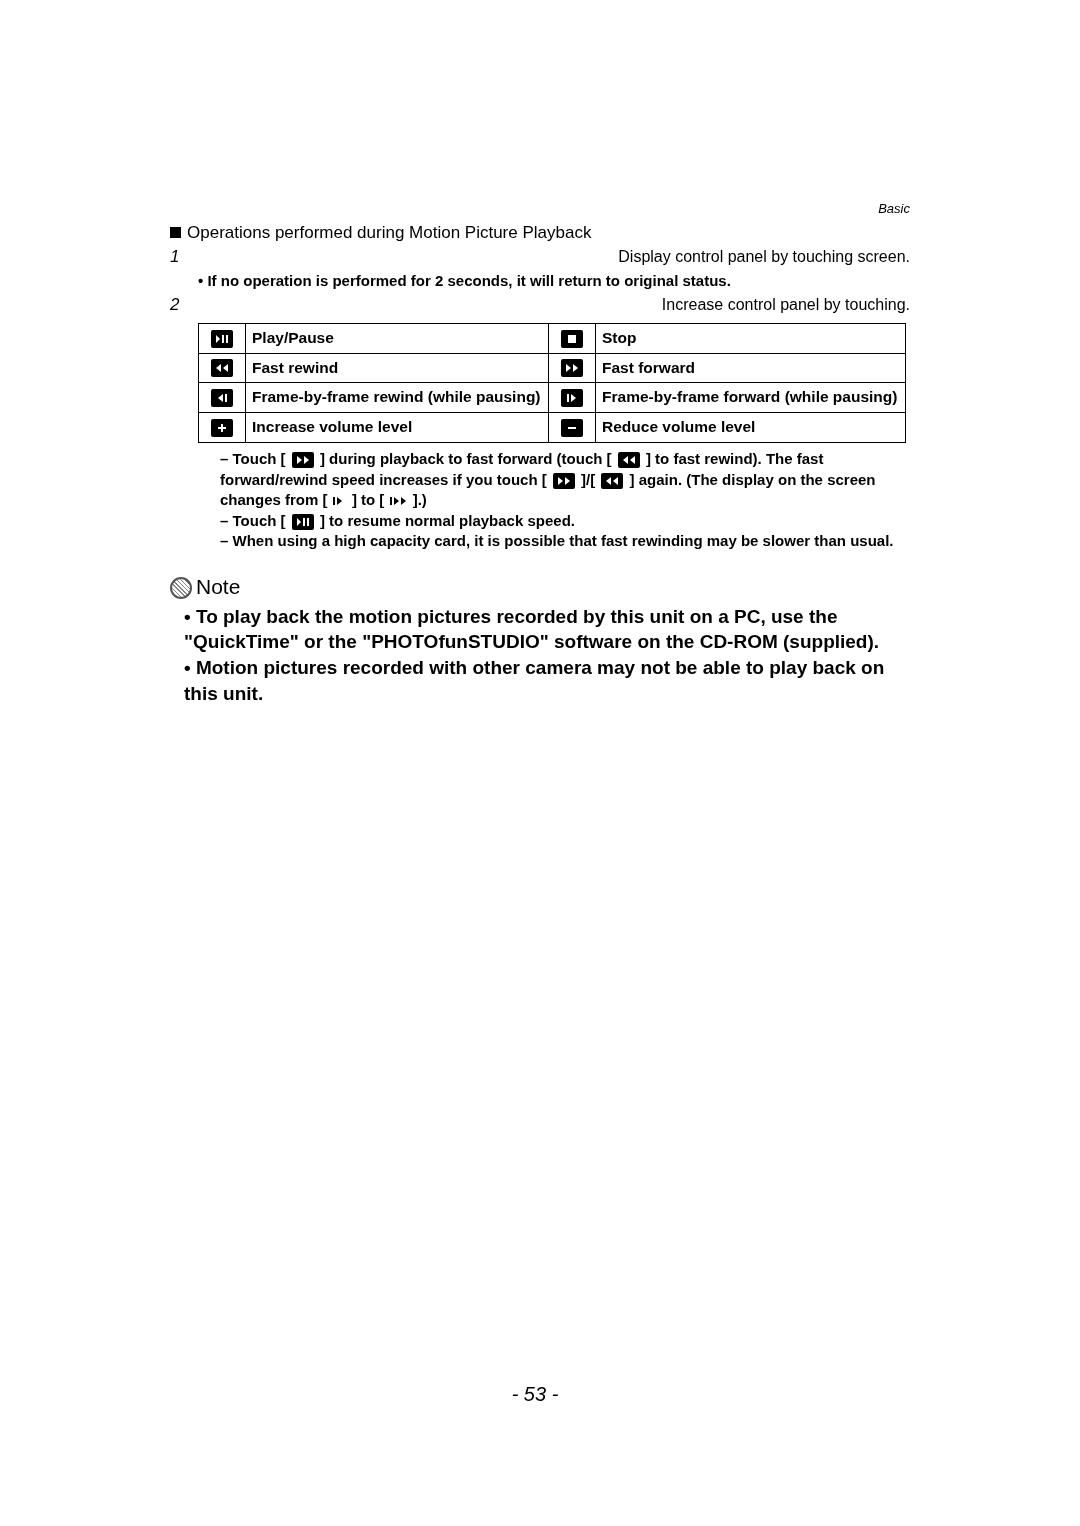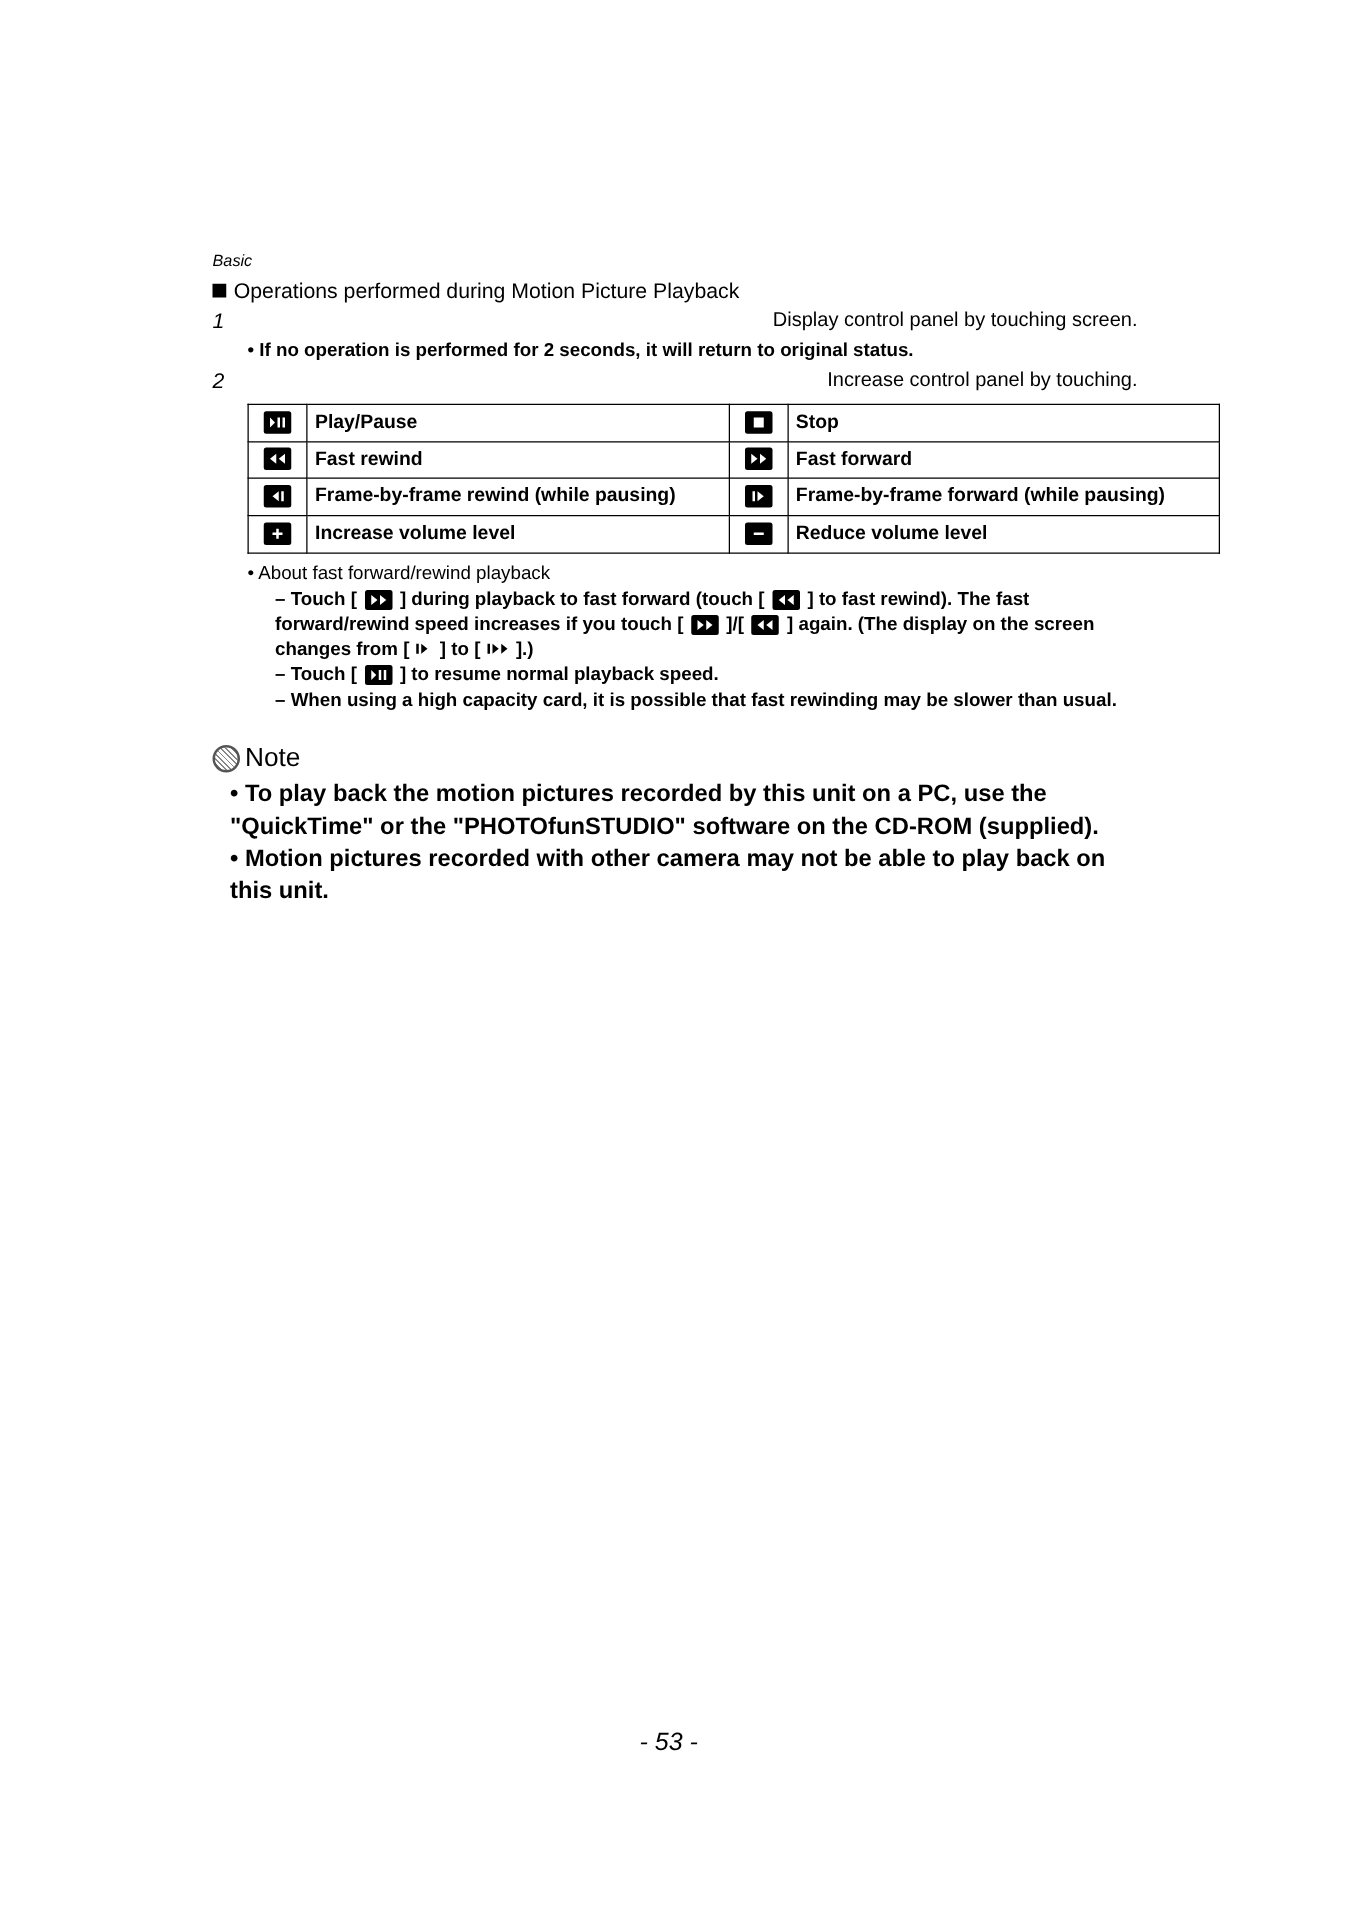--- a/index.html
+++ b/index.html
@@ -11,21 +11,21 @@
     width: 1080px;
     height: 1526px;
     position: relative;
   }
   .page {
     padding: 200px 170px 0 170px;
     font-size: 16px;
     line-height: 1.35;
   }
   .header-section {
-    text-align: left;
+    text-align: right;
     font-style: italic;
     font-size: 13px;
     margin-bottom: 4px;
   }
   .section-title {
     font-size: 17px;
     margin: 0 0 2px 0;
   }
   .square-bullet {
     display: inline-block;
@@ -55,21 +55,21 @@
     font-weight: bold;
     font-size: 15px;
   }
   .sub-bullet2 {
     margin-left: 28px;
     font-size: 15px;
   }
   table.control-table {
     border-collapse: collapse;
     margin: 6px 0 6px 28px;
-    width: 778px;
+    width: 708px;
   }
   table.control-table td {
     border: 1px solid #000;
     padding: 4px 6px;
     vertical-align: middle;
     font-weight: bold;
     font-size: 15.5px;
   }
   td.icon-cell {
     width: 34px;
@@ -246,21 +246,20 @@
           <svg width="10" height="10" viewBox="0 0 10 10">
                 <rect x="1" y="4" width="8" height="2" fill="#fff"></rect>
               </svg>
         </span>
       </td>
       <td>Reduce volume level</td>
     </tr>
   </tbody>
     </table>
 
-  <div class="sub-bullet2">• About fast forward/rewind playback</div>
 
   <div class="ff-note">
     <span>– Touch [</span>
     <span class="icon-inline">
         <svg width="14" height="10" viewBox="0 0 14 10">
           <polygon points="1,1 6,5 1,9" fill="#fff"></polygon>
           <polygon points="8,1 13,5 8,9" fill="#fff"></polygon>
         </svg>
       </span>
     <span>] during playback to fast forward (touch [</span>

